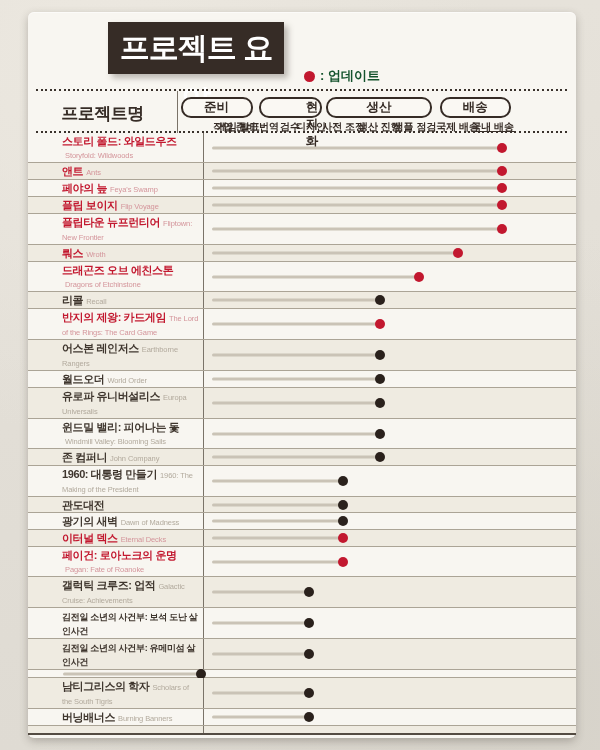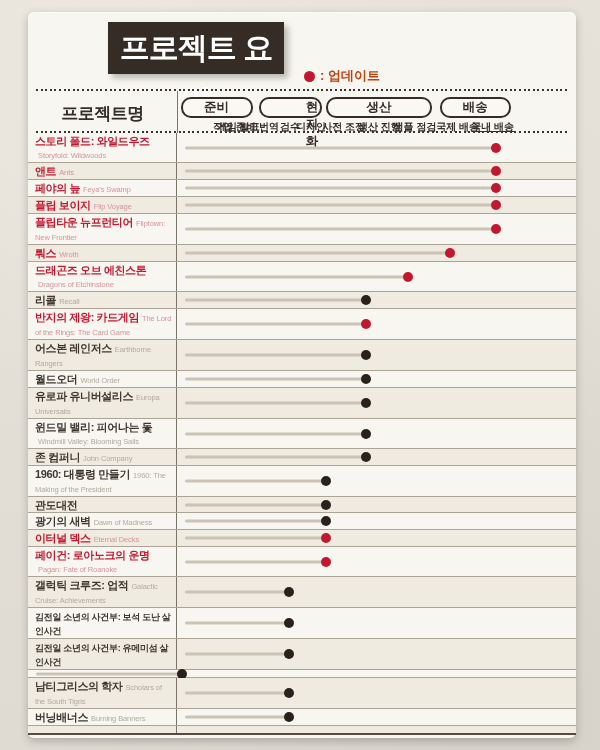--- a/index.html
+++ b/index.html
@@ -12,37 +12,37 @@
       linear-gradient(180deg,#e6e2da 0%,#dfdbd3 100%);}
   .card{position:absolute;left:28px;top:12px;width:548px;height:726px;
     background:#f8f6f1;border-radius:6px;
     box-shadow:0 3px 8px rgba(60,52,45,.30), 0 1px 0 rgba(255,255,255,.6) inset;}
   .title-box{position:absolute;left:80px;top:10px;width:176px;height:52px;
     background:#362c26;color:#ffffff;text-align:center;
     font-size:30px;font-weight:bold;line-height:52px;letter-spacing:-1px;
     box-shadow:4px 4px 6px rgba(70,62,54,.35);}
   .legend{position:absolute;left:276px;top:55px;display:flex;align-items:center;gap:5px;}
   .legend-dot{width:11px;height:11px;border-radius:50%;background:#c2182f;display:inline-block;}
-  .legend-text{color:#c2410c;font-size:13px;font-weight:bold;}
+  .legend-text{color:#14532d;font-size:13px;font-weight:bold;}
   .dotted{position:absolute;left:8px;width:532px;height:2px;
     background-image:repeating-linear-gradient(90deg,#3a322c 0 2px,transparent 2px 4.6px);}
   .dotted.top{top:77px;}
   .dotted.mid{top:119px;}
   .name-header{position:absolute;left:0;top:90px;width:149px;text-align:center;
     font-size:17px;font-weight:bold;color:#362c26;letter-spacing:-0.5px;}
   .vline-header{position:absolute;left:149px;top:79px;width:1px;height:42px;background:#7a7368;}
   .chart-header{position:absolute;left:149px;top:85px;width:350px;height:36px;}
   .group-box{position:absolute;top:0;height:21px;box-sizing:border-box;
     border:2px solid #362c26;border-radius:10px;background:#faf8f3;
     text-align:center;font-size:12.5px;font-weight:bold;color:#362c26;line-height:17px;}
   .sublabel{position:absolute;top:23px;transform:translateX(-50%);
     font-size:10px;font-weight:bold;color:#362c26;white-space:nowrap;}
   .rows{position:absolute;left:0;top:121px;width:548px;height:600px;
     display:flex;flex-direction:column;border-bottom:2px solid #544c43;}
-  .row{flex:1 1 0;display:flex;position:relative;border-bottom:1px solid #aba496;box-sizing:border-box;}
+  .row{flex:1 1 0;display:flex;position:relative;border-bottom:1px solid #aba496;box-sizing:border-box;padding-left:27px;}
   .row:last-child{border-bottom:none;}
   .row:nth-child(even){background:#efebe1;}
   .name-cell{width:149px;box-sizing:border-box;border-right:1px solid #7a7368;
     padding:1px 4px 1px 7px;display:flex;flex-direction:column;justify-content:center;
     line-height:11px;}
   .name-line{display:block;}
   .ko{font-size:11px;font-weight:bold;color:#3f362e;letter-spacing:-0.4px;}
   .ko.red{color:#c2182f;}
   .ko.small{font-size:9px;letter-spacing:-0.3px;}
   .en{font-size:7.5px;color:#b2aa9d;margin-left:3px;letter-spacing:-0.1px;}

